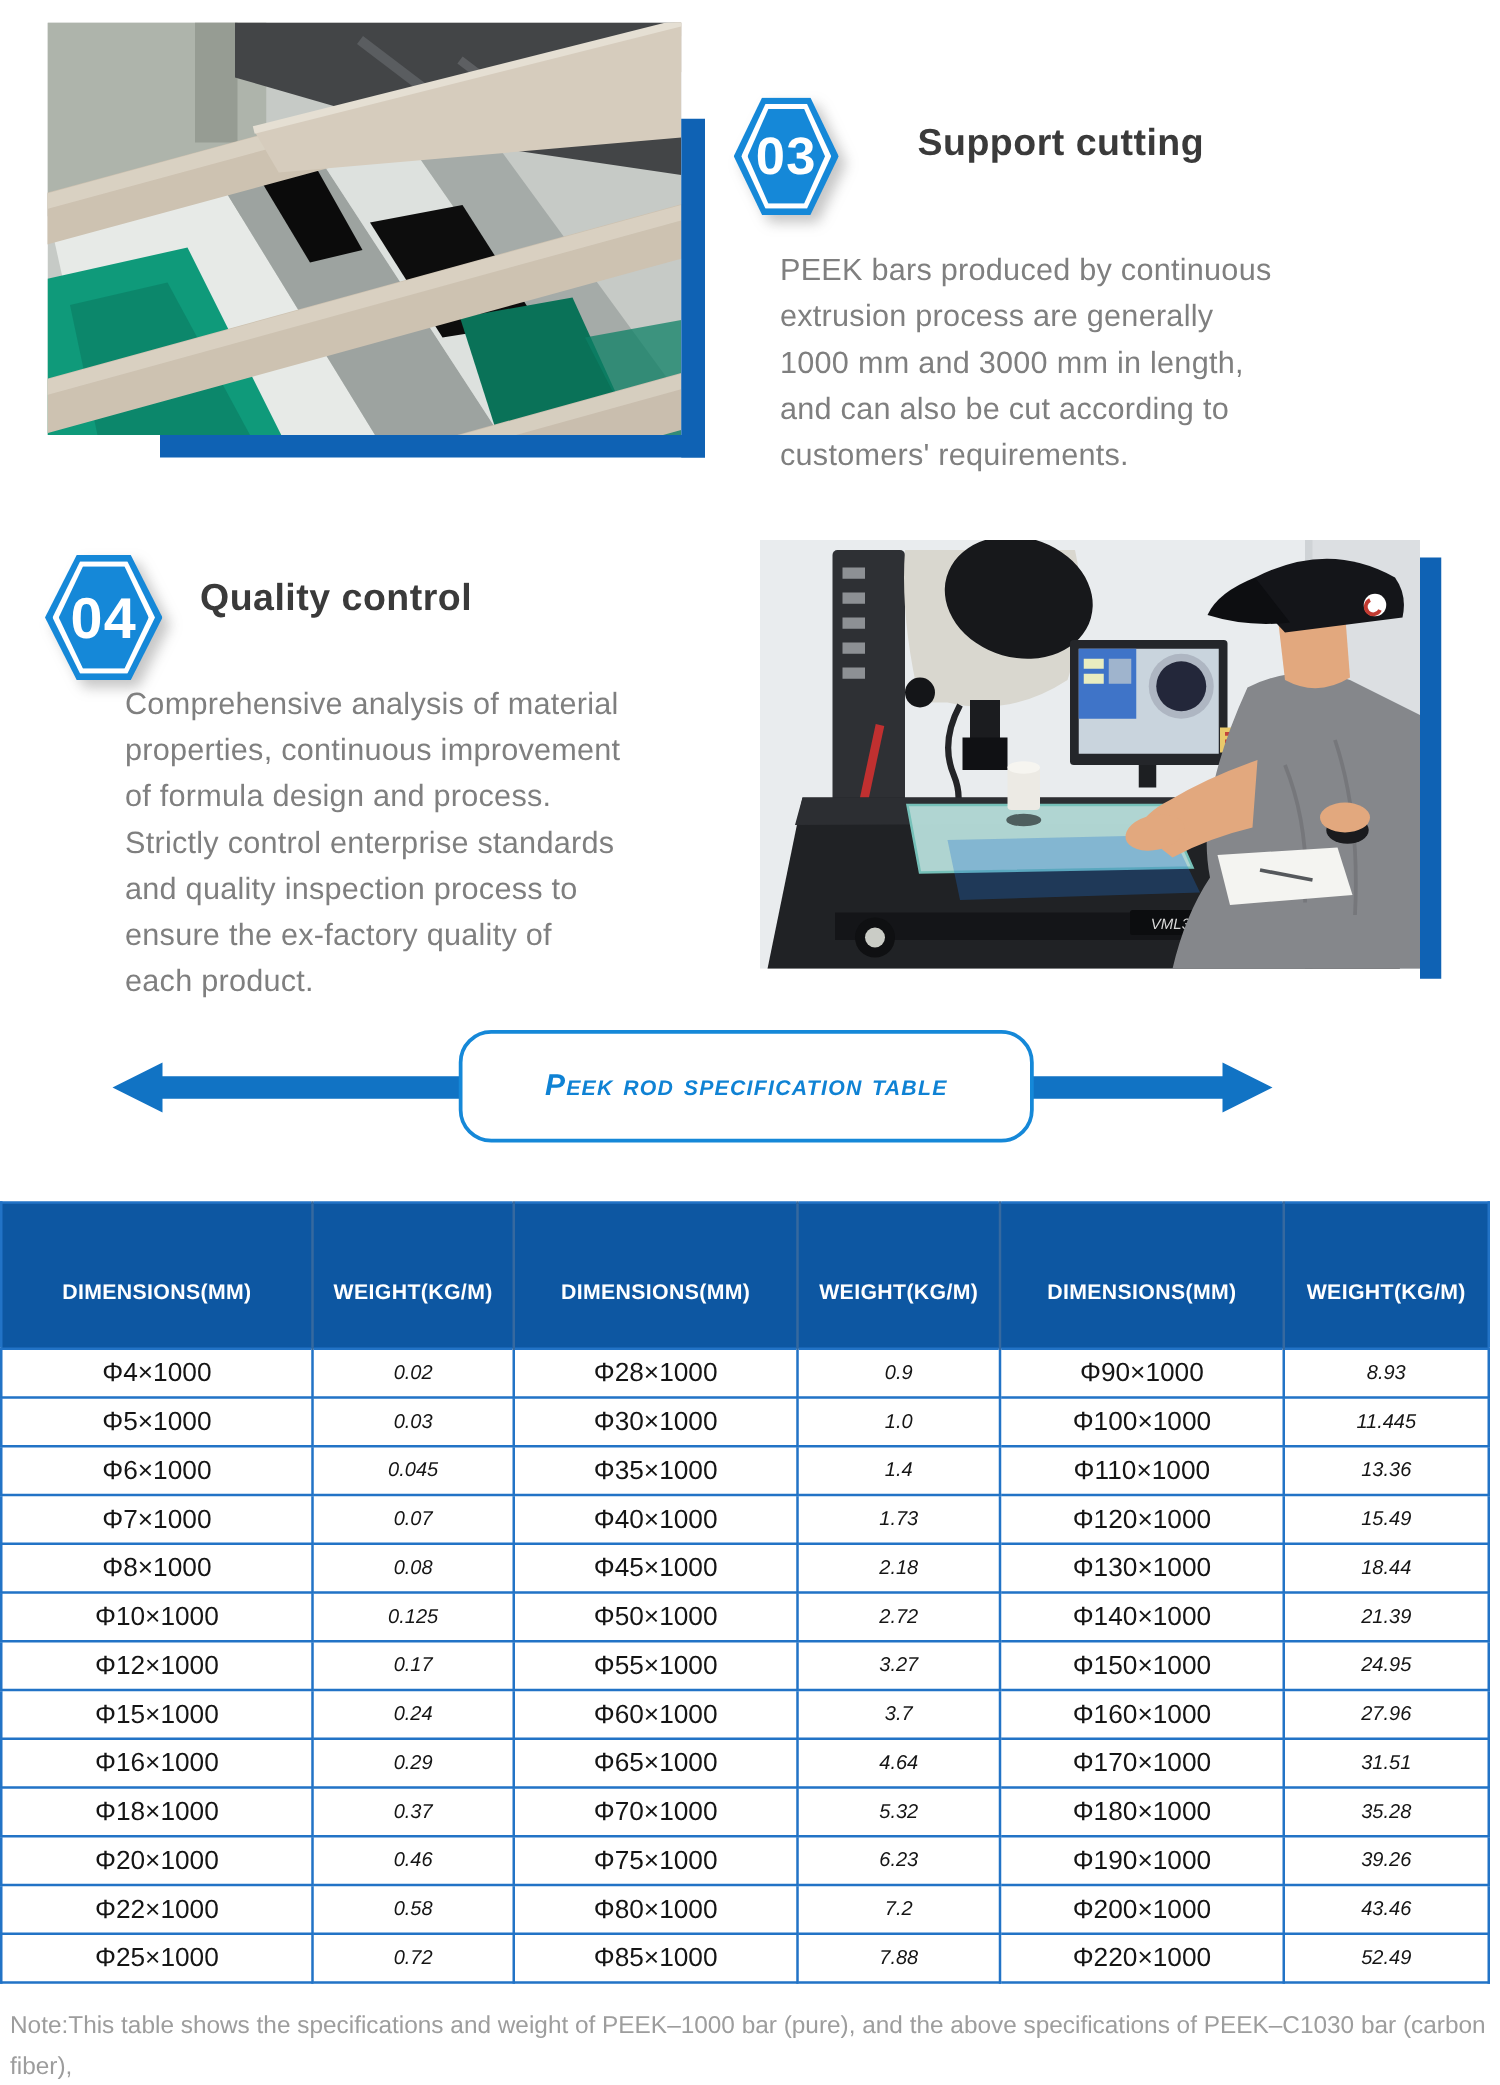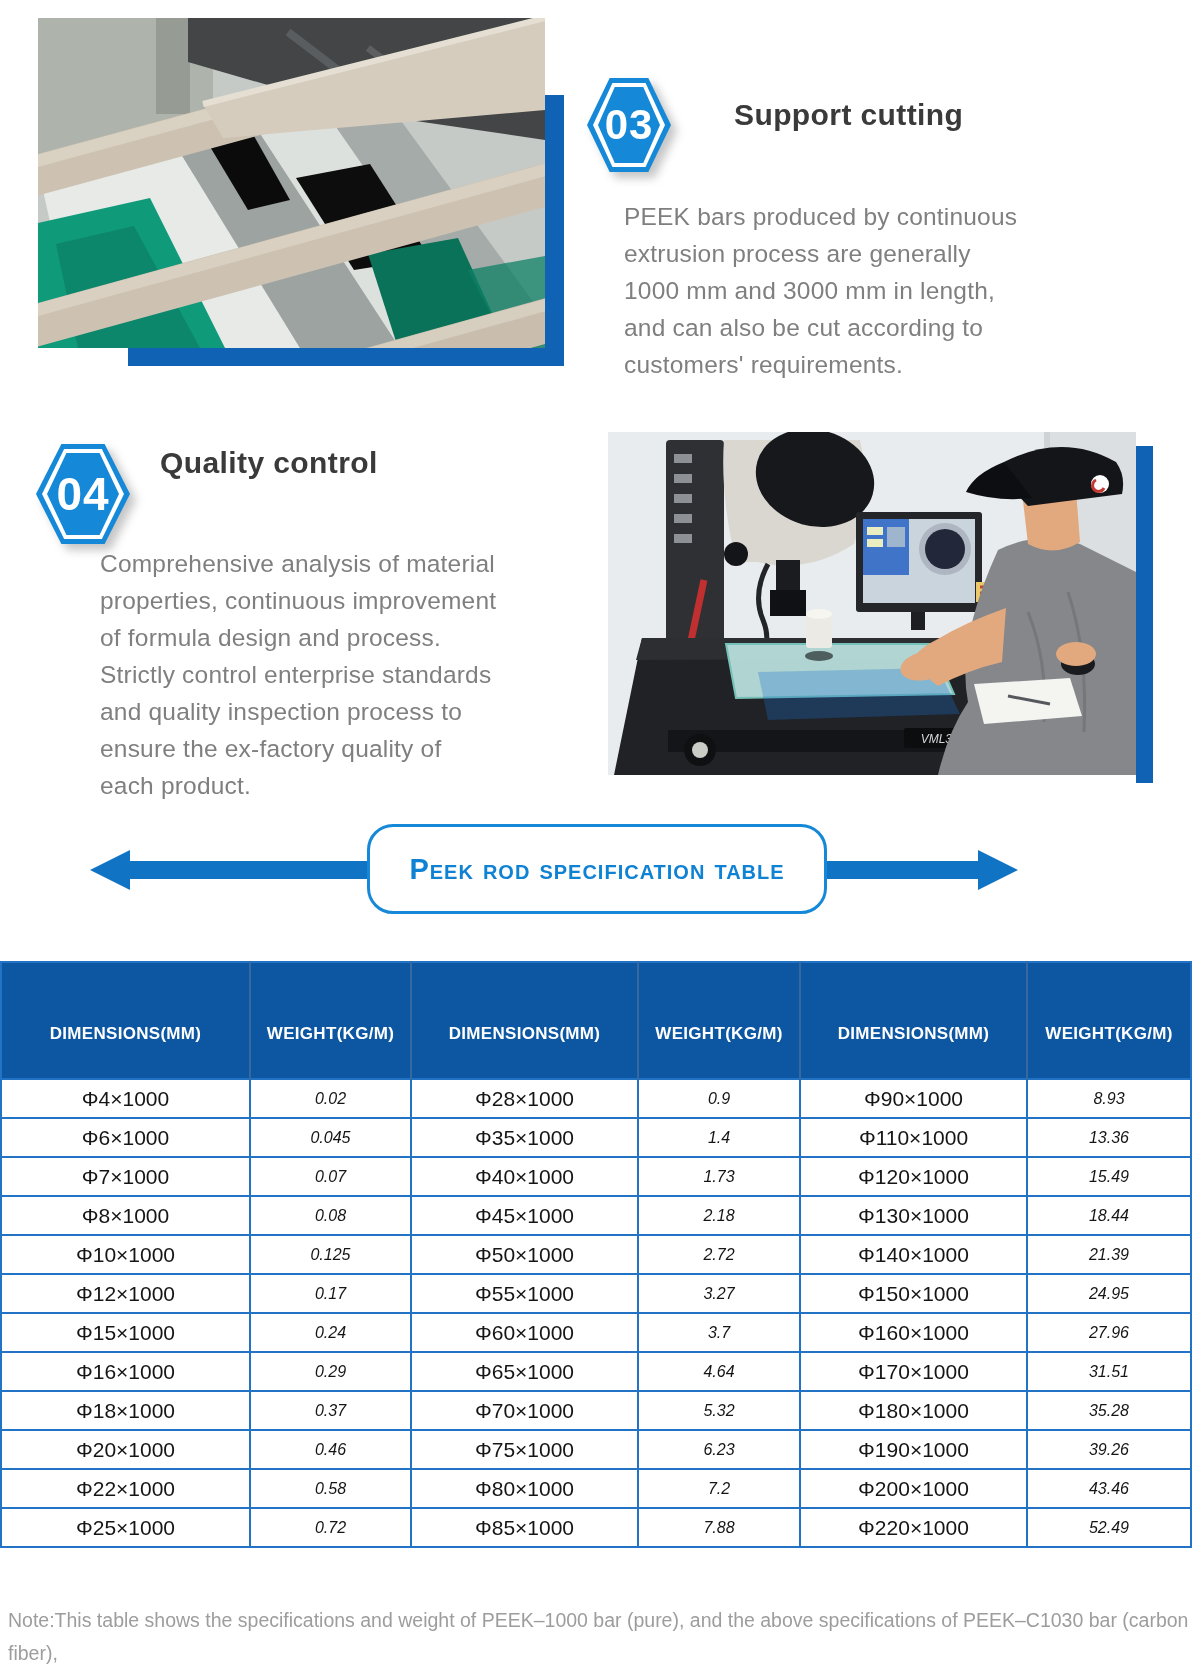--- a/index.html
+++ b/index.html
@@ -41,36 +41,36 @@
   .badge03{left:587px;top:78px;width:84px;height:94px;}
   .badge03 .num{font-size:42px;}
   .badge04{left:36px;top:444px;width:94px;height:100px;}
   .badge04 .num{font-size:46px;}
   
   .section-title{
     position:absolute;font-weight:bold;color:var(--heading-color);
     font-size:30px;letter-spacing:.4px;
   }
   .title03{left:686px;top:98px;margin-left:48px;}
-  .title04{left:160px;top:446px;}
+  .title04{left:160px;top:462px;}
   .body-text{
     position:absolute;color:var(--body-gray);font-size:24.5px;line-height:37px;
     white-space:pre-line;letter-spacing:.2px;
   }
   .para03{left:624px;top:198px;width:490px;}
   .para04{left:100px;top:545px;width:500px;}
   
   .banner-arrows{position:absolute;left:88px;top:845px;width:1030px;height:50px;z-index:1;color:var(--arrow-blue);}
   .banner-box{
     position:absolute;left:367px;top:824px;width:460px;height:90px;z-index:2;
     background:#ffffff;border:3px solid var(--accent-blue);border-radius:26px;
     display:flex;align-items:center;justify-content:center;box-sizing:border-box;
   }
   .banner-label{
-    color:var(--banner-text);font-size:29px;font-weight:bold;
+    color:var(--banner-text);font-size:24px;font-style:italic;font-weight:bold;
     font-variant:small-caps;letter-spacing:1px;white-space:nowrap;
   }
   
   .spec-table{
     position:absolute;left:0;top:961px;width:1190px;
     border-collapse:collapse;table-layout:fixed;
     border:2px solid var(--table-border);
   }
   .spec-table th{
     background:var(--table-header-bg);color:#ffffff;font-size:17px;font-weight:bold;
@@ -250,20 +250,28 @@
     <tbody>
         <tr>
           <td class="dim">Φ4×1000</td>
           <td class="wt">0.02</td>
           <td class="dim">Φ28×1000</td>
           <td class="wt">0.9</td>
           <td class="dim">Φ90×1000</td>
           <td class="wt">8.93</td>
         </tr>
         <tr>
+          <td class="dim">Φ5×1000</td>
+          <td class="wt">0.03</td>
+          <td class="dim">Φ30×1000</td>
+          <td class="wt">1.0</td>
+          <td class="dim">Φ100×1000</td>
+          <td class="wt">11.445</td>
+        </tr>
+        <tr>
           <td class="dim">Φ6×1000</td>
           <td class="wt">0.045</td>
           <td class="dim">Φ35×1000</td>
           <td class="wt">1.4</td>
           <td class="dim">Φ110×1000</td>
           <td class="wt">13.36</td>
         </tr>
         <tr>
           <td class="dim">Φ7×1000</td>
           <td class="wt">0.07</td>

